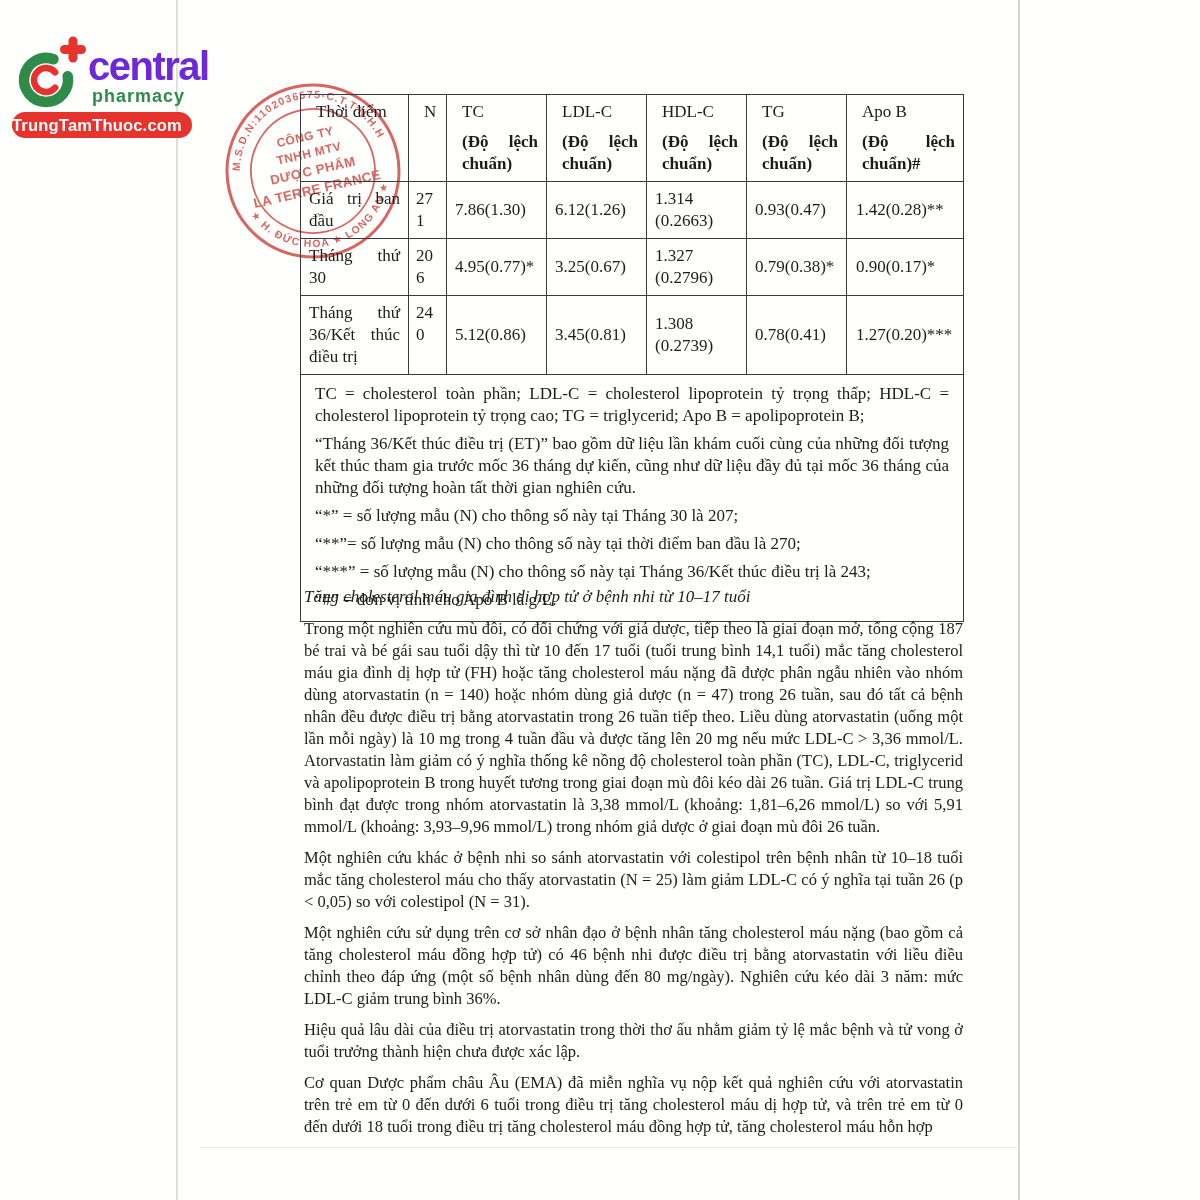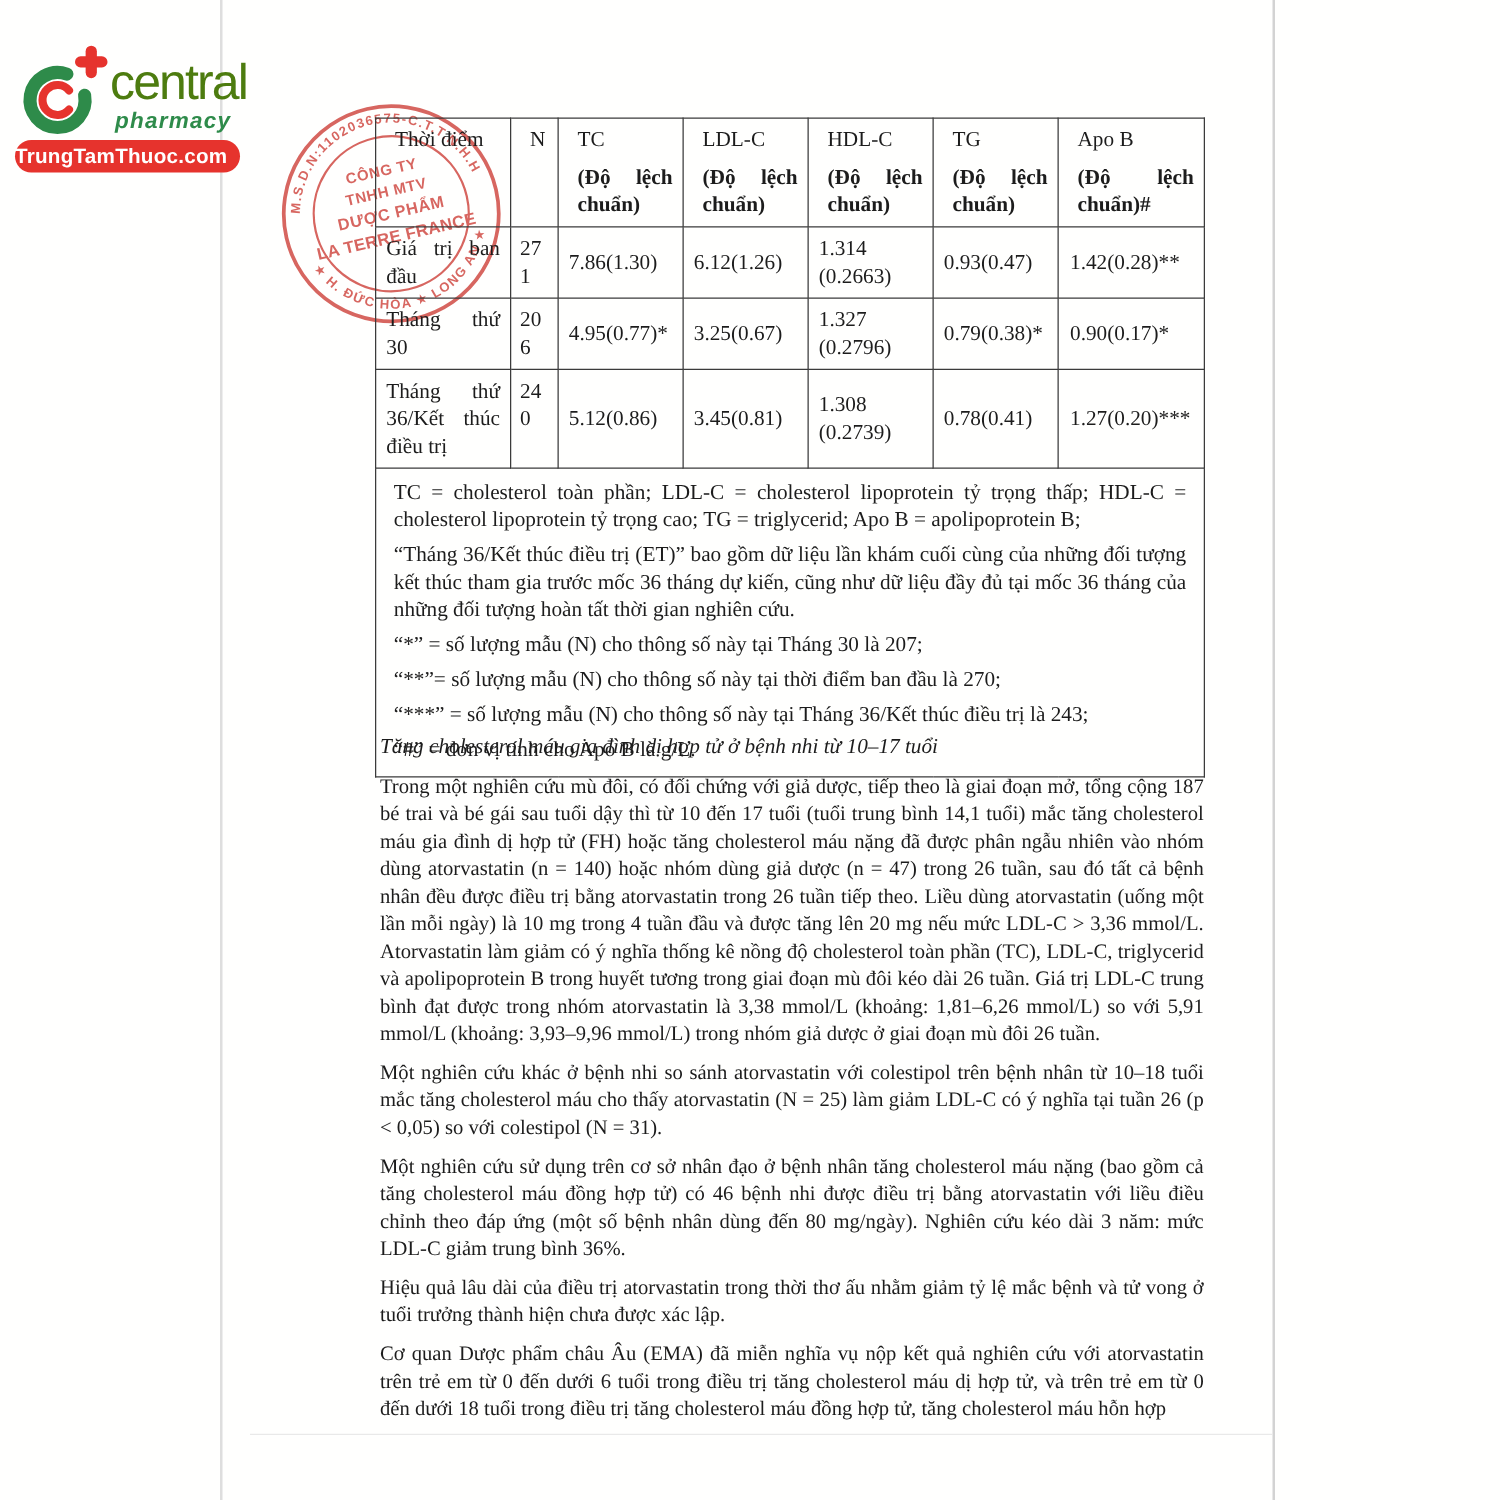--- a/index.html
+++ b/index.html
@@ -12,22 +12,22 @@
   }
   
   .edge-v { position:absolute; top:0; width:1.5px; height:1200px; background:#d8d8d8; }
   .edge-left { left:176px; background:#dedede; }
   .edge-right { left:1018px; background:#d3d3d3; }
   .edge-bottom { position:absolute; left:200px; top:1147px; width:818px; height:1px; background:#e9e9e9; }
 
   
   .logo { position:absolute; left:12px; top:34px; width:210px; font-family:"Liberation Sans","DejaVu Sans",sans-serif; }
   .logo-icon { position:absolute; left:2px; top:2px; }
-  .logo-word { position:absolute; left:76px; top:10px; font-size:40px; font-weight:normal; letter-spacing:-1.5px; color:#4d7c0f; }
-  .logo-sub  { position:absolute; left:80px; top:52px; font-size:18px; font-weight:600; letter-spacing:1px; color:#2e8b4a;font-style:italic; }
+  .logo-word { position:absolute; left:76px; top:10px; font-size:40px; font-weight:bold; letter-spacing:-1.5px; color:#6d28d9; }
+  .logo-sub  { position:absolute; left:80px; top:52px; font-size:18px; font-weight:600; letter-spacing:1px; color:#2e8b4a; }
   .logo-banner {
     position:absolute; left:0px; top:78px; width:180px; height:26px;
     background:#e6332d; border-radius:13px; color:#fff;
     font-size:16.5px; font-weight:bold; text-align:left; line-height:26px; letter-spacing:0.2px;
   }
 
   
   .stamp {
     position:absolute; left:222px; top:80px; width:182px; height:182px;
     transform:rotate(-13deg); opacity:0.83; mix-blend-mode:multiply; pointer-events:none;

